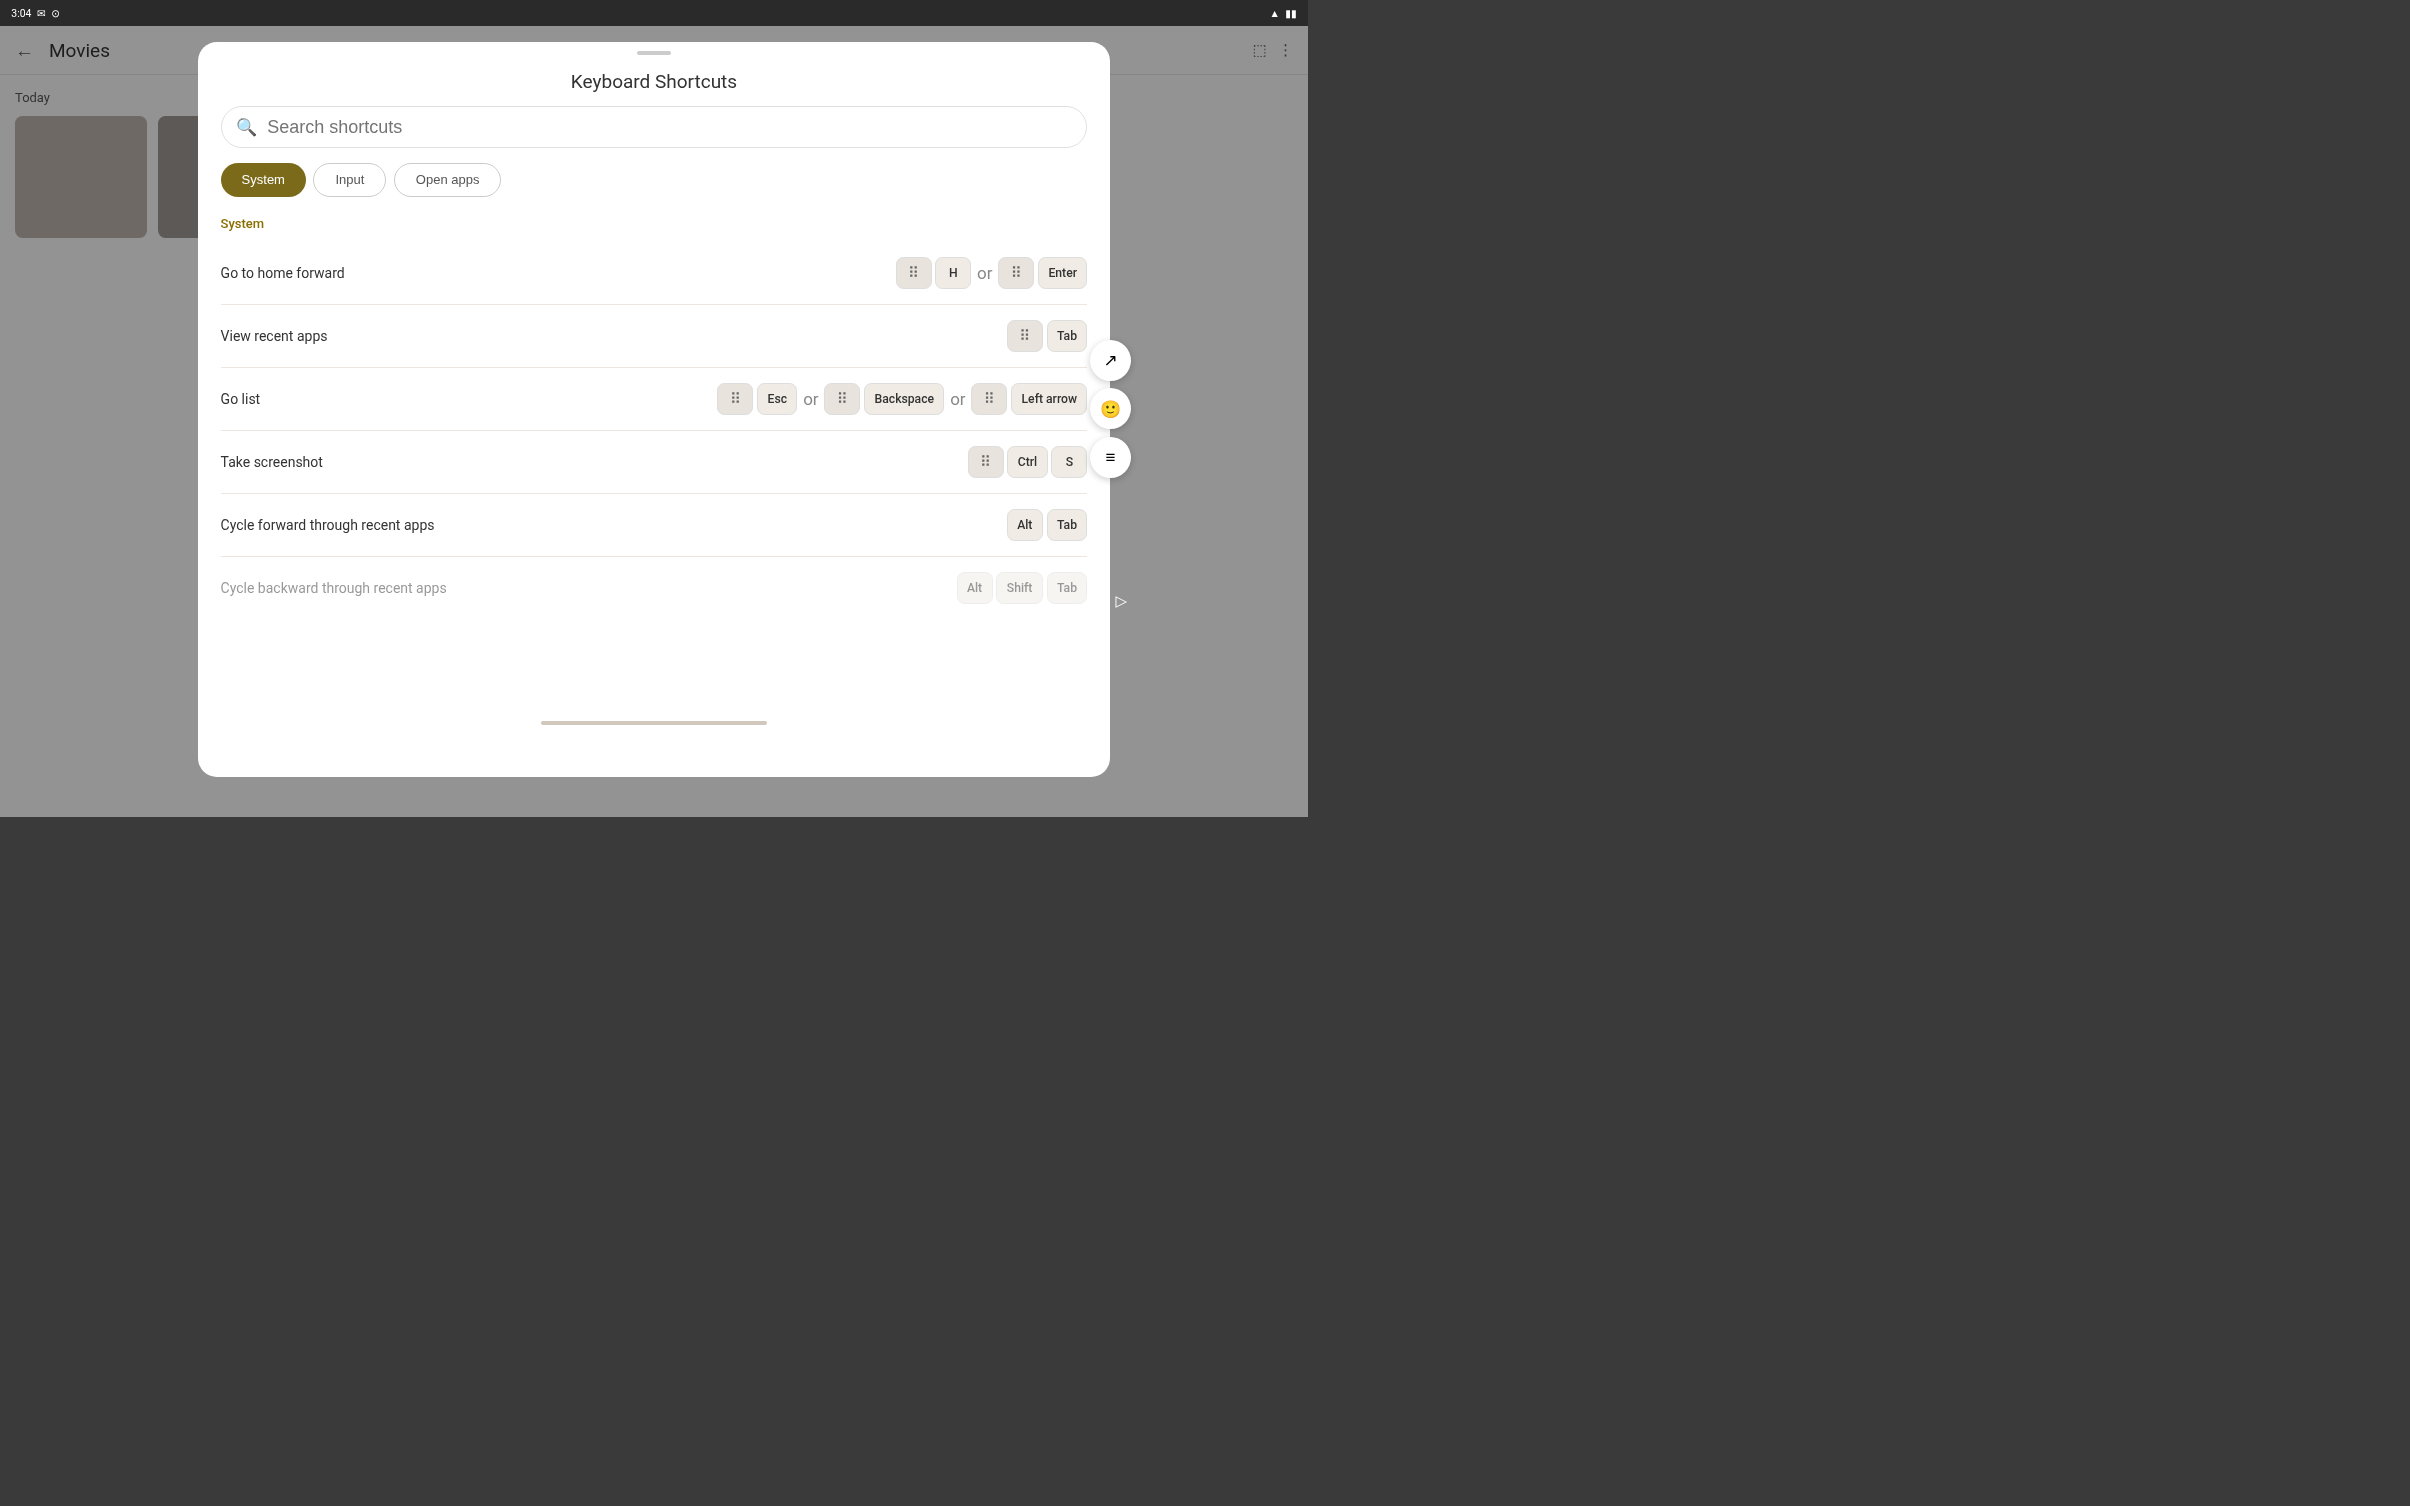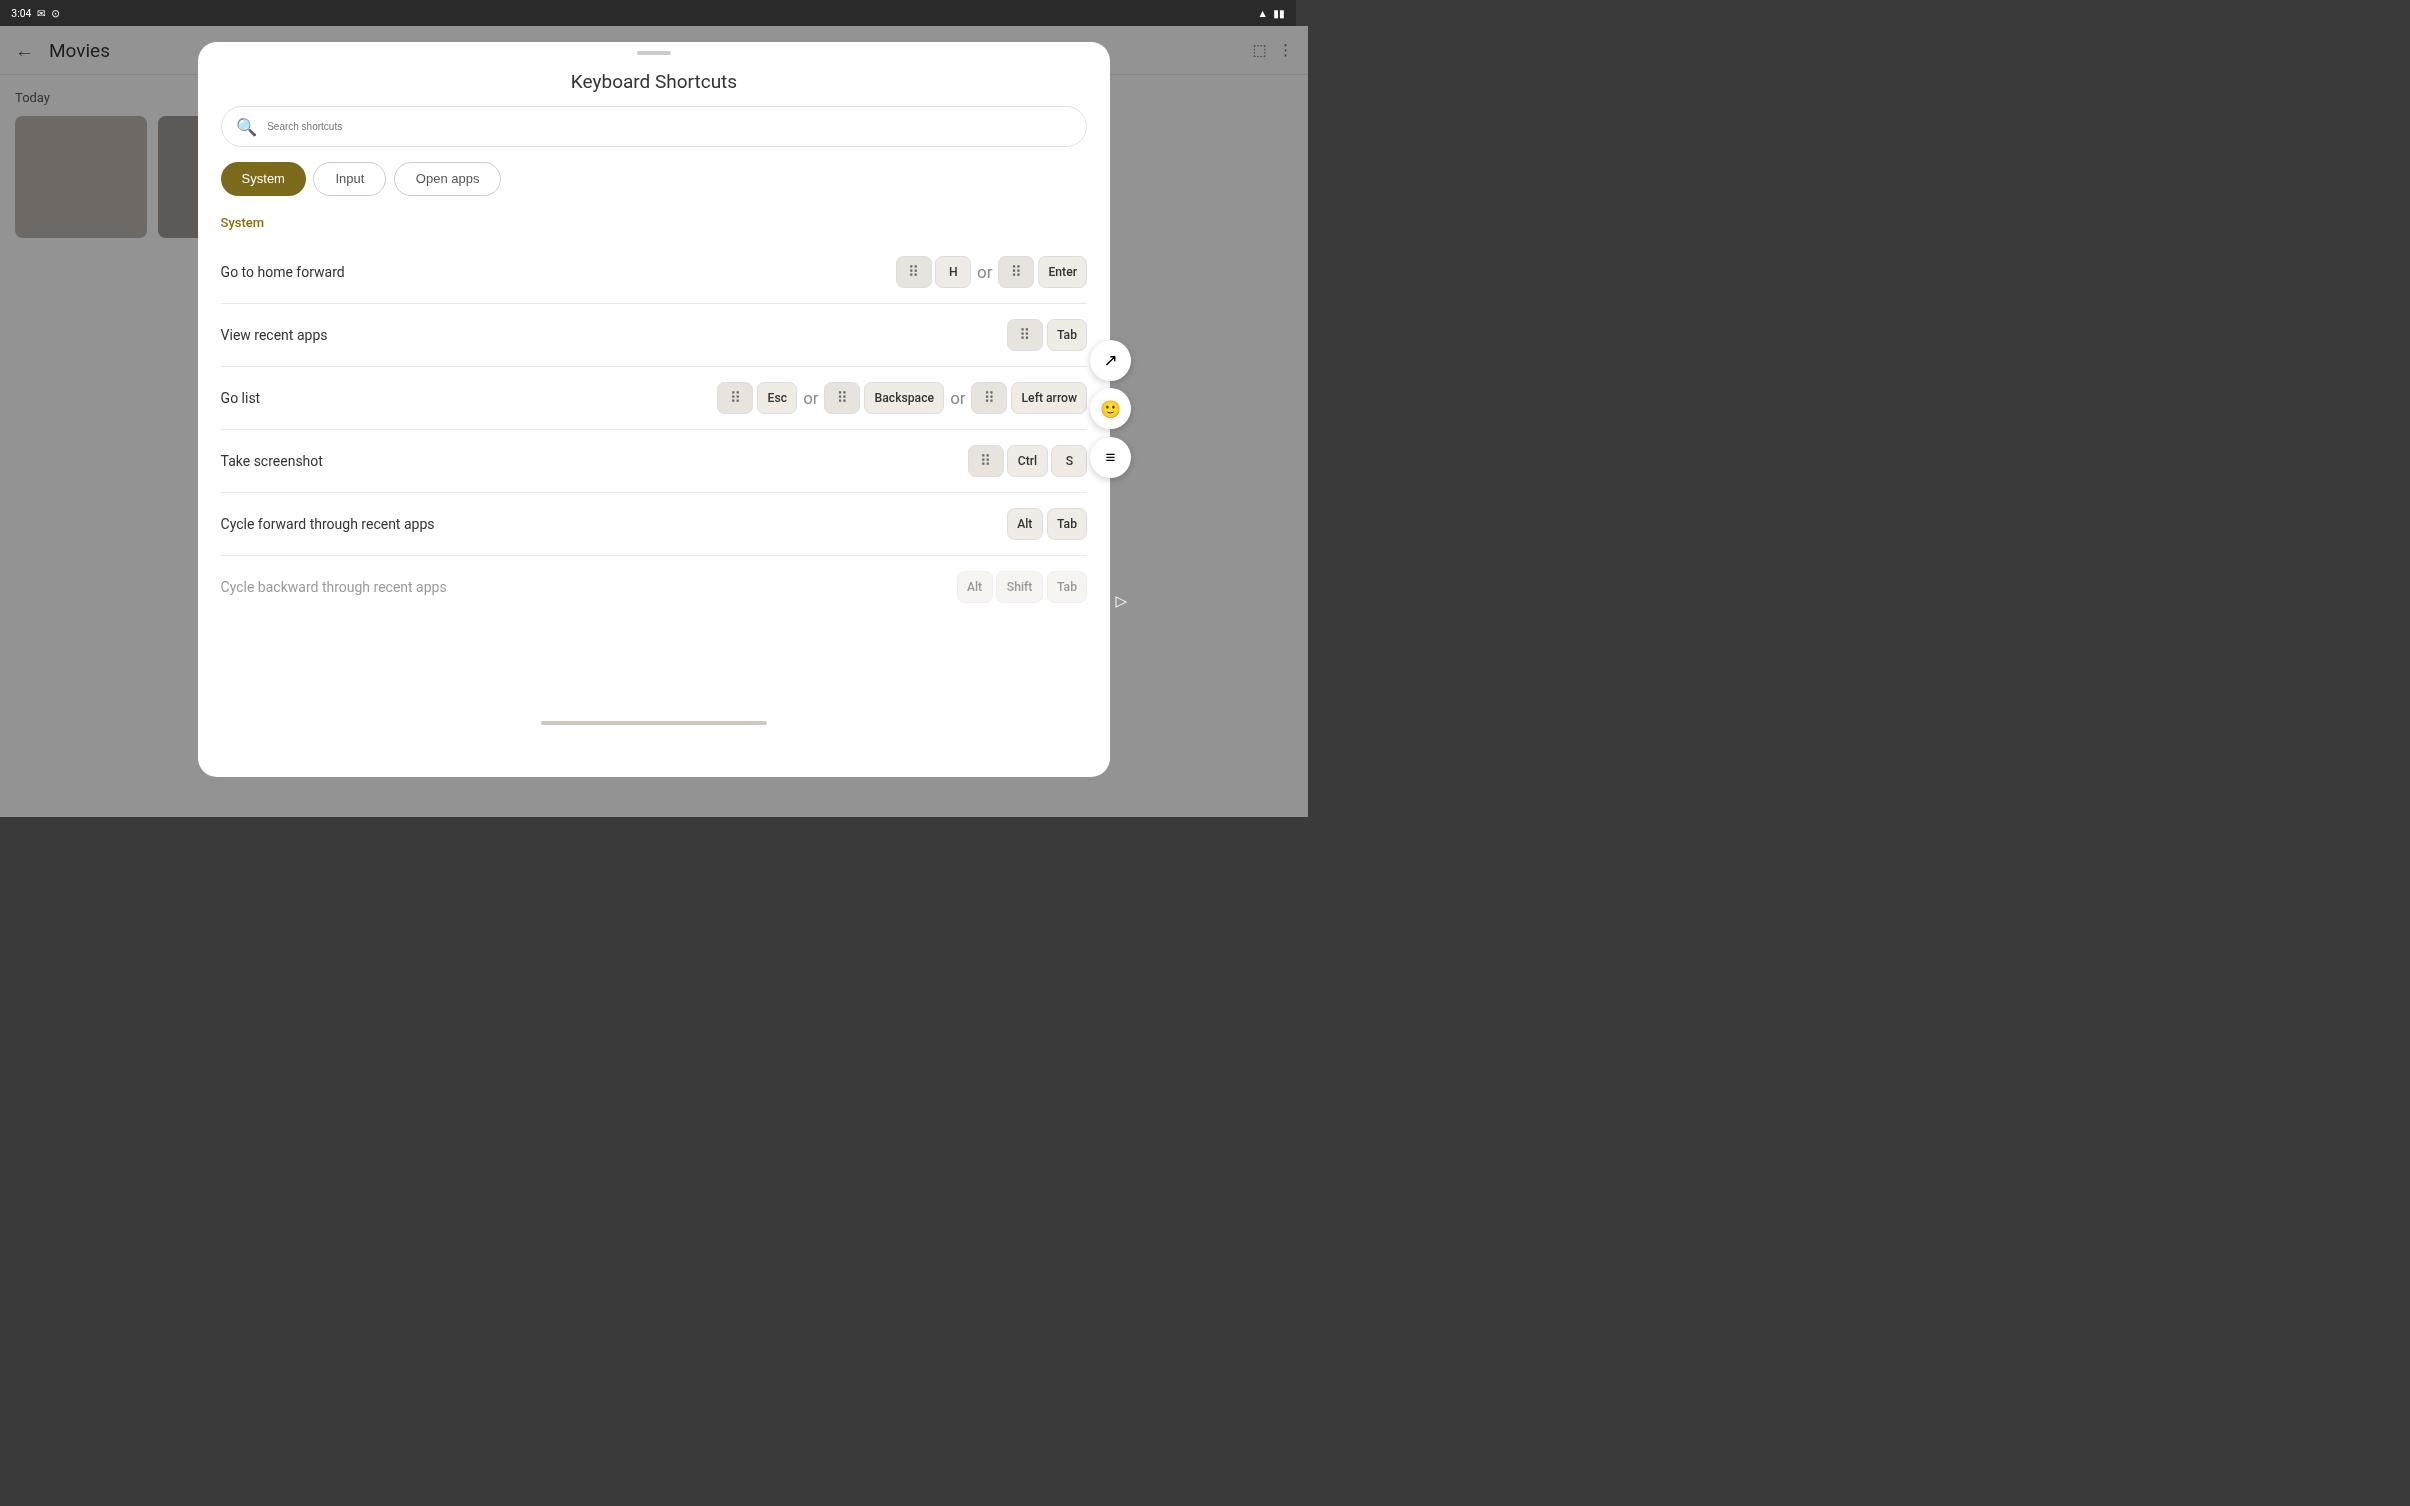--- a/index.html
+++ b/index.html
@@ -8,21 +8,21 @@
       height: 817px;
       background: #3a3a3a;
       font-family: 'Roboto', Arial, sans-serif;
       position: relative;
       overflow: hidden;
     }
 
     
     .status-bar {
       position: absolute;
-      top: 0; left: 0; right: 12px;
+      top: 0; left: 0; right: 0;
       height: 26px;
       background: #2a2a2a;
       display: flex;
       align-items: center;
       justify-content: space-between;
       padding: 0 11.3px;
       color: white;
       font-size: 10.4px;
     }
     .status-bar-left { display: flex; align-items: center; gap: 5.6px; }
@@ -105,21 +105,21 @@
       border-radius: 22.6px;
       padding: 9.4px 15px;
       gap: 9.4px;
       border: 0.9px solid #e0e0e0;
     }
     .modal-search-icon { color: #888; font-size: 17px; }
     .modal-search-input {
       border: none;
       outline: none;
       background: transparent;
-      font-size: 10px;
+      font-size: 18px;
       color: #888;
       flex: 1;
     }
 
     
     .modal-tabs {
       display: flex;
       gap: 7.5px;
       padding: 0 22.6px 15px;
     }

